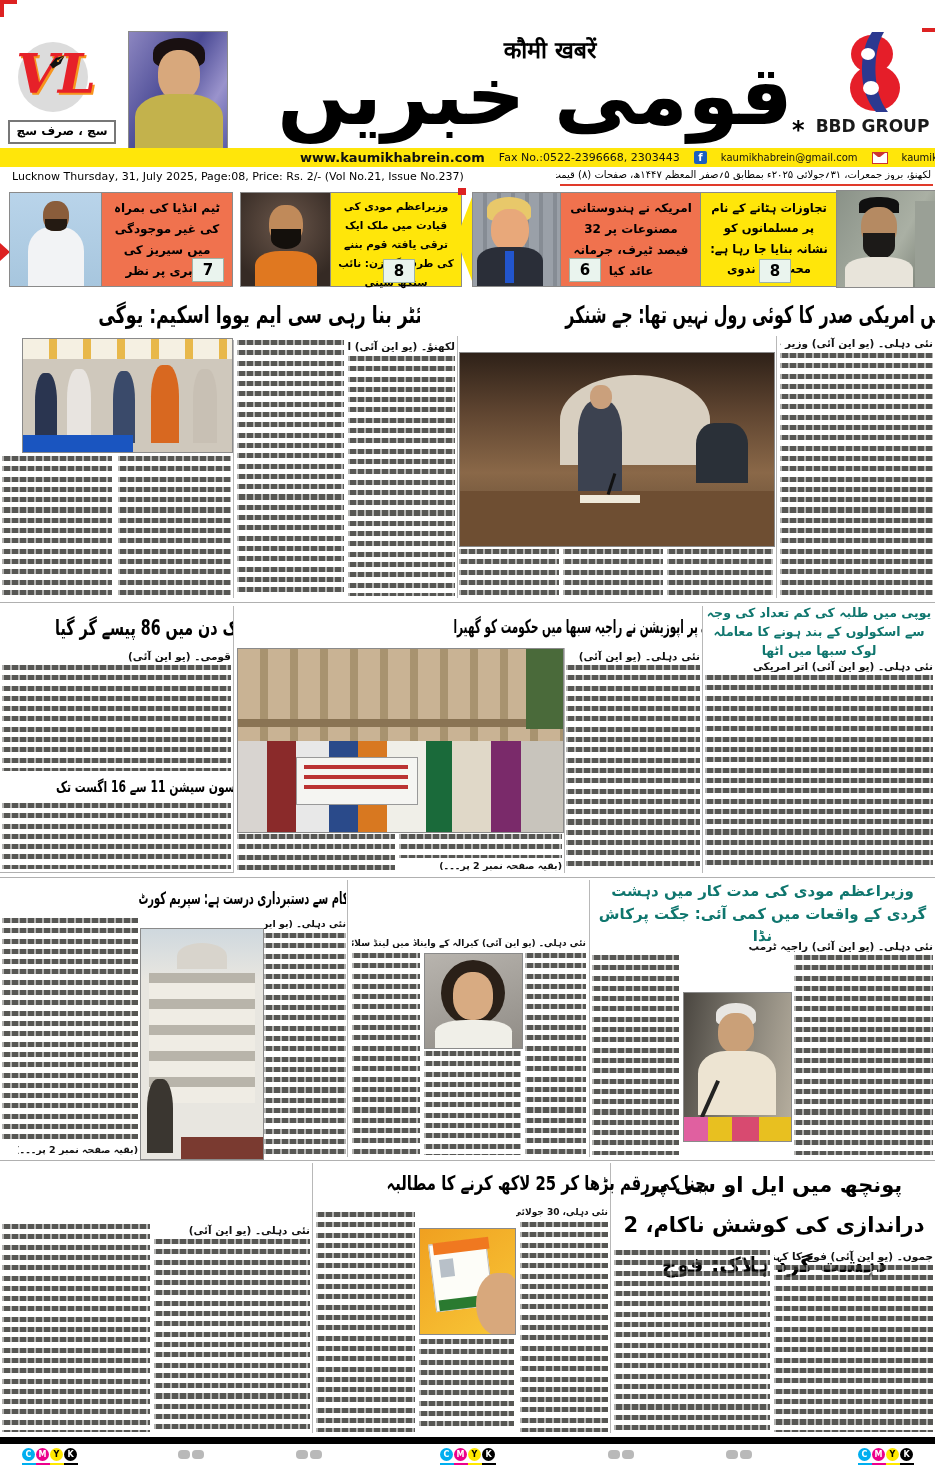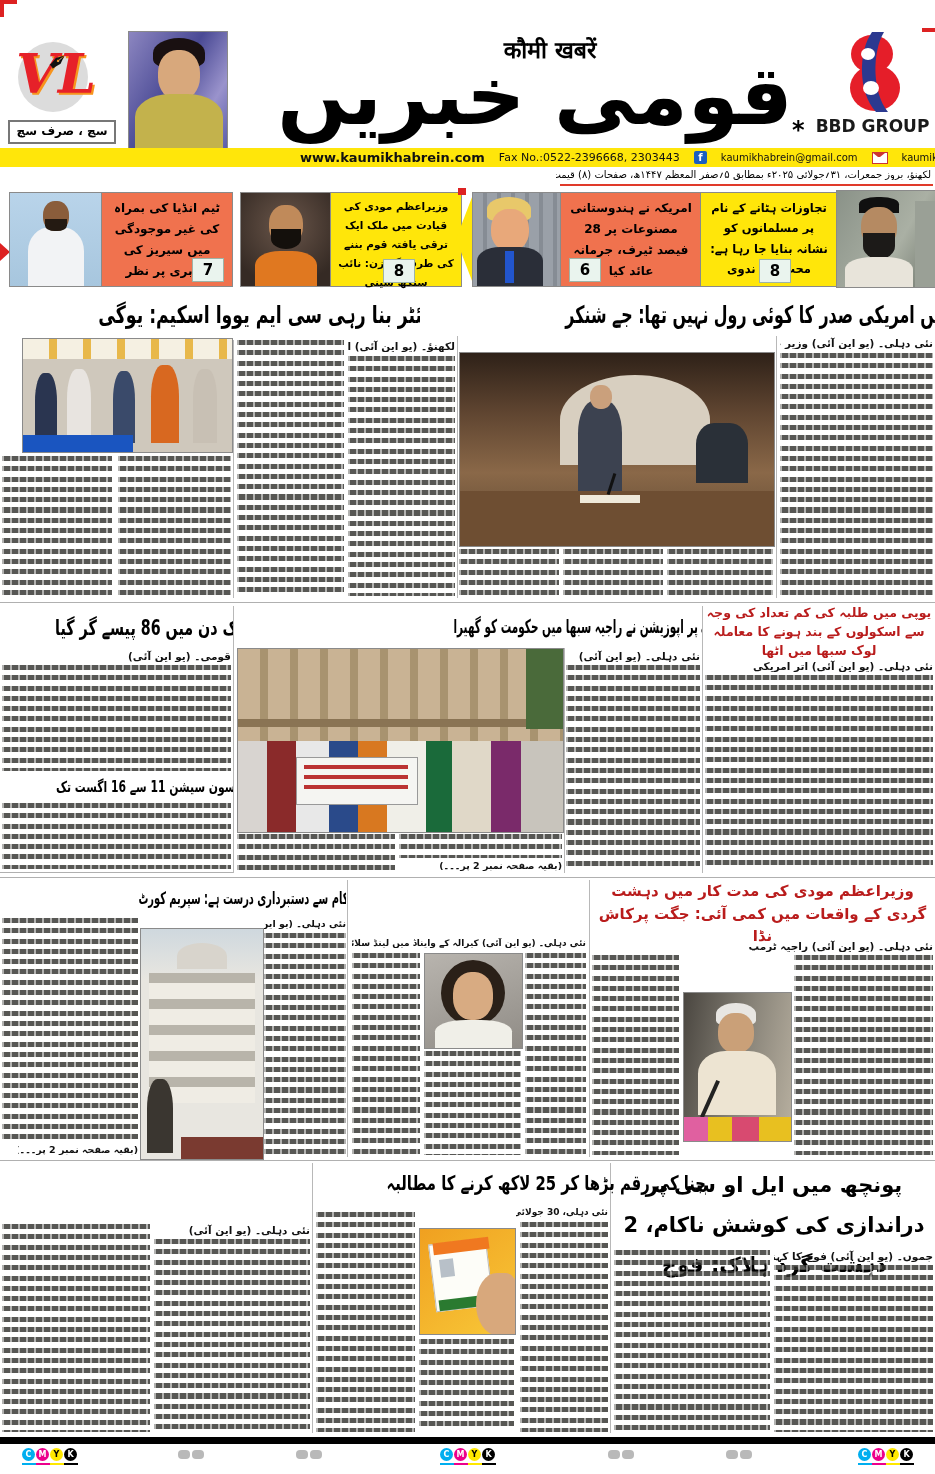--- a/index.html
+++ b/index.html
@@ -1,21 +1,21 @@
 <!DOCTYPE html>
 <html><head>
 <meta charset="utf-8">
 <style>
   html,body{margin:0;padding:0;background:#eee}
   .page{position:relative;width:935px;height:1474px;background:#fff;font-family:"DejaVu Sans",sans-serif;overflow:hidden;margin:0 auto}
   .abs{position:absolute}
   .u{direction:rtl;unicode-bidi:isolate}
   .hl{font-weight:bold;color:#000;text-align:center;overflow:hidden}
   .hl .in{display:inline-block;white-space:nowrap;transform-origin:center}
-  .nsk{font-weight:bold;color:#b91c1c;text-align:center;direction:rtl;line-height:1.5}
+  .nsk{font-weight:bold;color:#0f766e;text-align:center;direction:rtl;line-height:1.5}
   .dl{font-size:10.5px;font-weight:bold;direction:rtl;text-align:right;color:#111;white-space:nowrap;overflow:hidden}
   .sim{background-image:repeating-linear-gradient(to right,rgba(255,255,255,.55) 0 2px,transparent 2px 8px),repeating-linear-gradient(to bottom,#33332f 0 5px,transparent 5px 10.3px);opacity:.82}
   .vr{background:#b8b8b8;width:1px}
   .hr{background:#b0b0b0;height:1px}
   .photo{overflow:hidden}
   .pbox{border:1px solid #8a8a8a}
   .badge{position:absolute;width:30px;height:22px;background:#eaf4ee;border:1px solid #9db3a7;font-weight:bold;font-size:15px;display:flex;align-items:center;justify-content:center;color:#000}
   .cmyk{position:absolute;display:flex;gap:1px}
   .cdot{width:13px;height:13px;border-radius:50%;font-size:8px;font-weight:bold;display:flex;align-items:center;justify-content:center}
   .gpair{position:absolute;display:flex;gap:2px}
@@ -66,20 +66,21 @@
   <div class="abs" style="left:0;top:148px;width:935px;height:19px;background:#ffe60a"></div>
   <div class="contact" style="left:300px;top:150px">
     <span style="font-weight:bold;font-size:13px">www.kaumikhabrein.com</span>
     <span>Fax No.:0522-2396668, 2303443</span>
     <span class="fb">f</span>
     <span style="font-size:10px">kaumikhabrein@gmail.com</span>
     <span class="mail"></span>
     <span style="font-size:10px">kaumikhabrein@gmail.com</span>
   </div>
 
+  <div class="abs" style="left:12px;top:170px;font-size:11px;color:#000;white-space:nowrap">Lucknow Thursday, 31, July 2025, Page:08, Price: Rs. 2/- (Vol No.21, Issue No.237)</div>
   <div class="abs u" style="left:556px;top:169px;width:375px;font-size:10px;color:#000;text-align:left;white-space:nowrap;overflow:hidden">لکھنؤ، بروز جمعرات، ۳۱؍جولائی ۲۰۲۵ء بمطابق ۵؍صفر المعظم ۱۴۴۷ھ، صفحات (۸) قیمت دو روپیہ (جلد:۲۱،شمارہ:۲۳۷)</div>
   <div class="abs" style="left:560px;top:184px;width:373px;height:2px;background:#e03a2a"></div>
 
   <div class="abs photo pbox" style="left:9px;top:192px;width:92px;height:93px;background:linear-gradient(180deg,#b9d4ea 0%,#a7c6de 100%)">
     <div class="shape" style="left:18px;top:34px;width:56px;height:60px;border-radius:40% 40% 0 0;background:#f2f3f5"></div>
     <div class="shape" style="left:33px;top:8px;width:26px;height:30px;border-radius:45%;background:#8a5d3b"></div>
     <div class="shape" style="left:35px;top:26px;width:22px;height:12px;border-radius:0 0 45% 45%;background:#241a12"></div>
   </div>
   <div class="abs pbox" style="left:101px;top:192px;width:130px;height:93px;background:#f0724e">
     <div class="u" style="padding:5px 6px 0 6px;font-size:12px;font-weight:bold;line-height:1.75;text-align:center;color:#000">ٹیم انڈیا کی بمراہ کی غیر موجودگی میں سیریز کی برابری پر نظر</div>
@@ -99,21 +100,21 @@
   <div class="abs" style="left:456px;top:192px;width:0;height:0;border-top:47px solid transparent;border-bottom:47px solid transparent;border-right:18px solid #ffe60a"></div>
   <div class="abs" style="left:458px;top:188px;width:8px;height:7px;background:#d22"></div>
 
   <div class="abs photo pbox" style="left:472px;top:192px;width:88px;height:93px;background:repeating-linear-gradient(90deg,#9aa0a8 0 10px,#868c94 10px 14px)">
     <div class="shape" style="left:14px;top:4px;width:44px;height:24px;border-radius:50% 50% 20% 20%;background:#e8c86a"></div>
     <div class="shape" style="left:18px;top:16px;width:38px;height:42px;border-radius:45%;background:#e8a87a"></div>
     <div class="shape" style="left:4px;top:54px;width:66px;height:39px;border-radius:35% 35% 0 0;background:#2a2e38"></div>
     <div class="shape" style="left:32px;top:58px;width:9px;height:32px;background:#2255cc"></div>
   </div>
   <div class="abs pbox" style="left:560px;top:192px;width:140px;height:93px;background:#f0724e">
-    <div class="u" style="padding:5px 6px 0 6px;font-size:12px;font-weight:bold;line-height:1.75;text-align:center;color:#000">امریکہ نے ہندوستانی مصنوعات پر 28 فیصد ٹیرف، جرمانہ عائد کیا</div>
+    <div class="u" style="padding:5px 6px 0 6px;font-size:12px;font-weight:bold;line-height:1.75;text-align:center;color:#000">امریکہ نے ہندوستانی مصنوعات پر 32 فیصد ٹیرف، جرمانہ عائد کیا</div>
     <div class="badge" style="left:8px;bottom:4px">6</div>
   </div>
 
   <div class="abs pbox" style="left:700px;top:192px;width:136px;height:93px;background:#ffe60a">
     <div class="u" style="padding:5px 6px 0 6px;font-size:11.5px;font-weight:bold;line-height:1.78;text-align:center;color:#000">تجاوزات ہٹانے کے نام پر مسلمانوں کو نشانہ بنایا جا رہا ہے: محب اللہ ندوی</div>
     <div class="badge" style="left:58px;bottom:3px">8</div>
   </div>
   <div class="abs photo pbox" style="left:836px;top:190px;width:98px;height:96px;background:linear-gradient(120deg,#8a9288 0%,#aab0a4 60%,#6f766c 100%)">
     <div class="shape" style="left:22px;top:6px;width:40px;height:16px;border-radius:45% 45% 0 0;background:#101010"></div>
     <div class="shape" style="left:24px;top:16px;width:36px;height:40px;border-radius:45%;background:#b58a62"></div>

